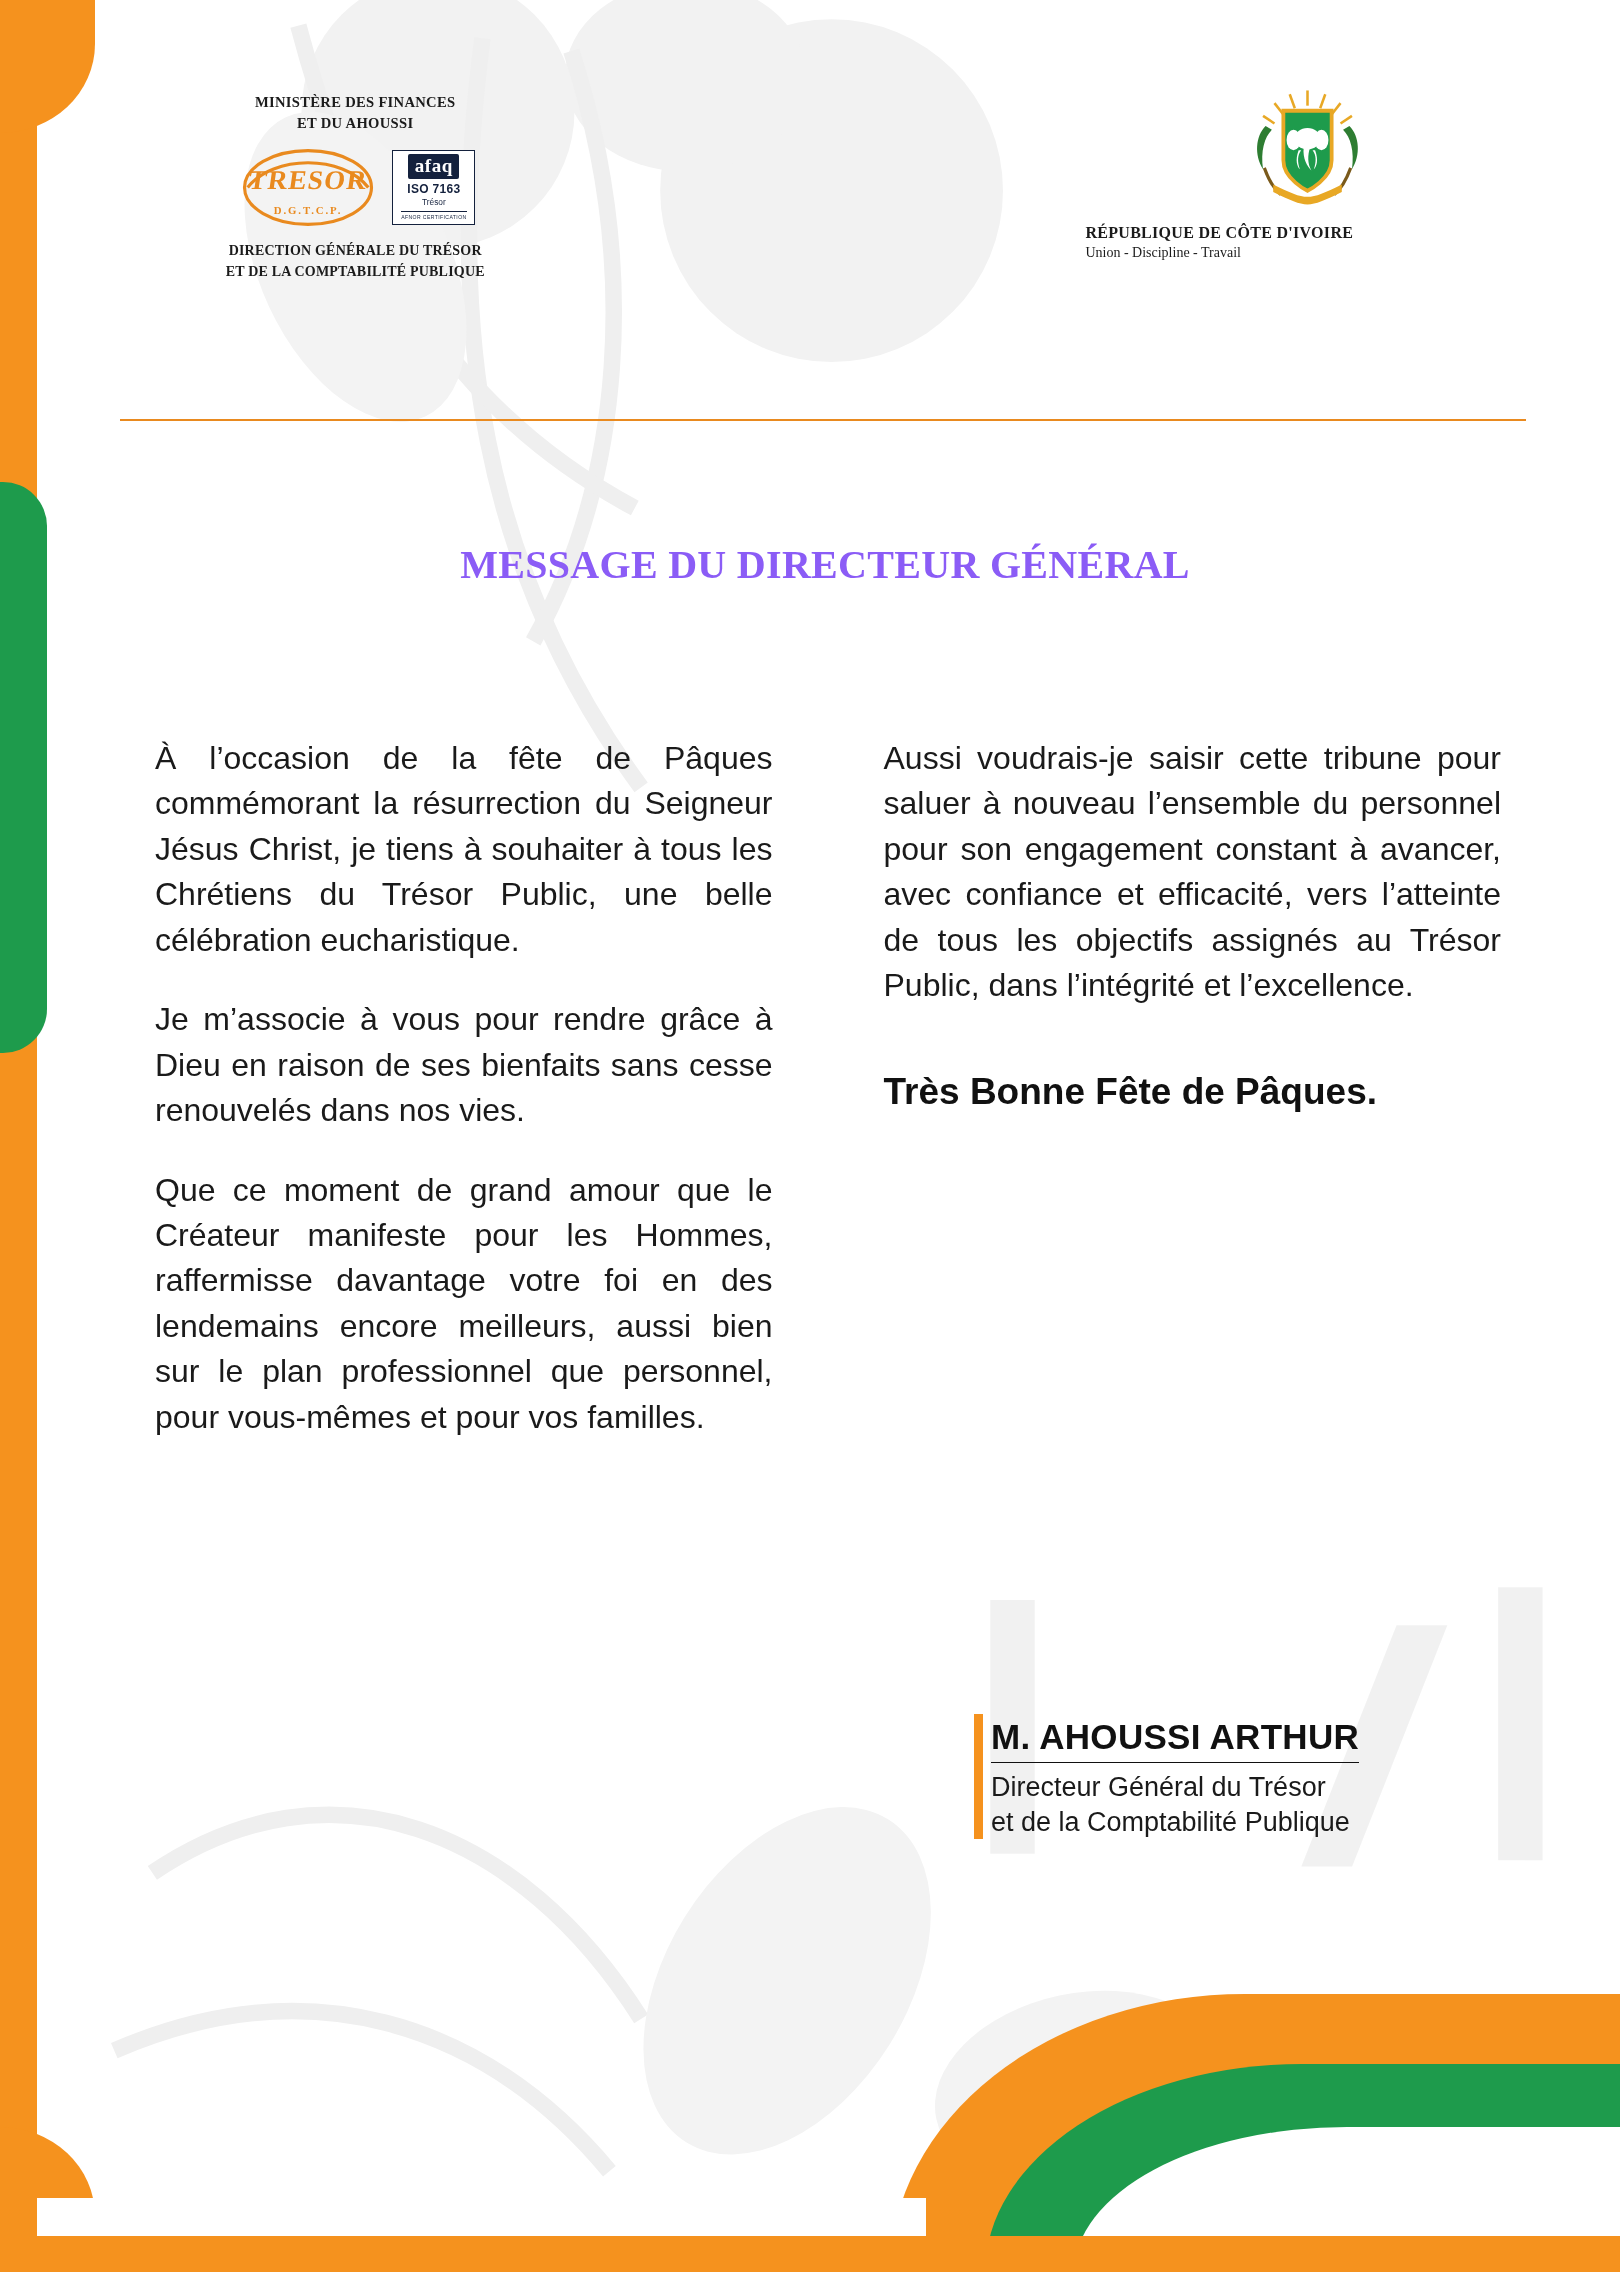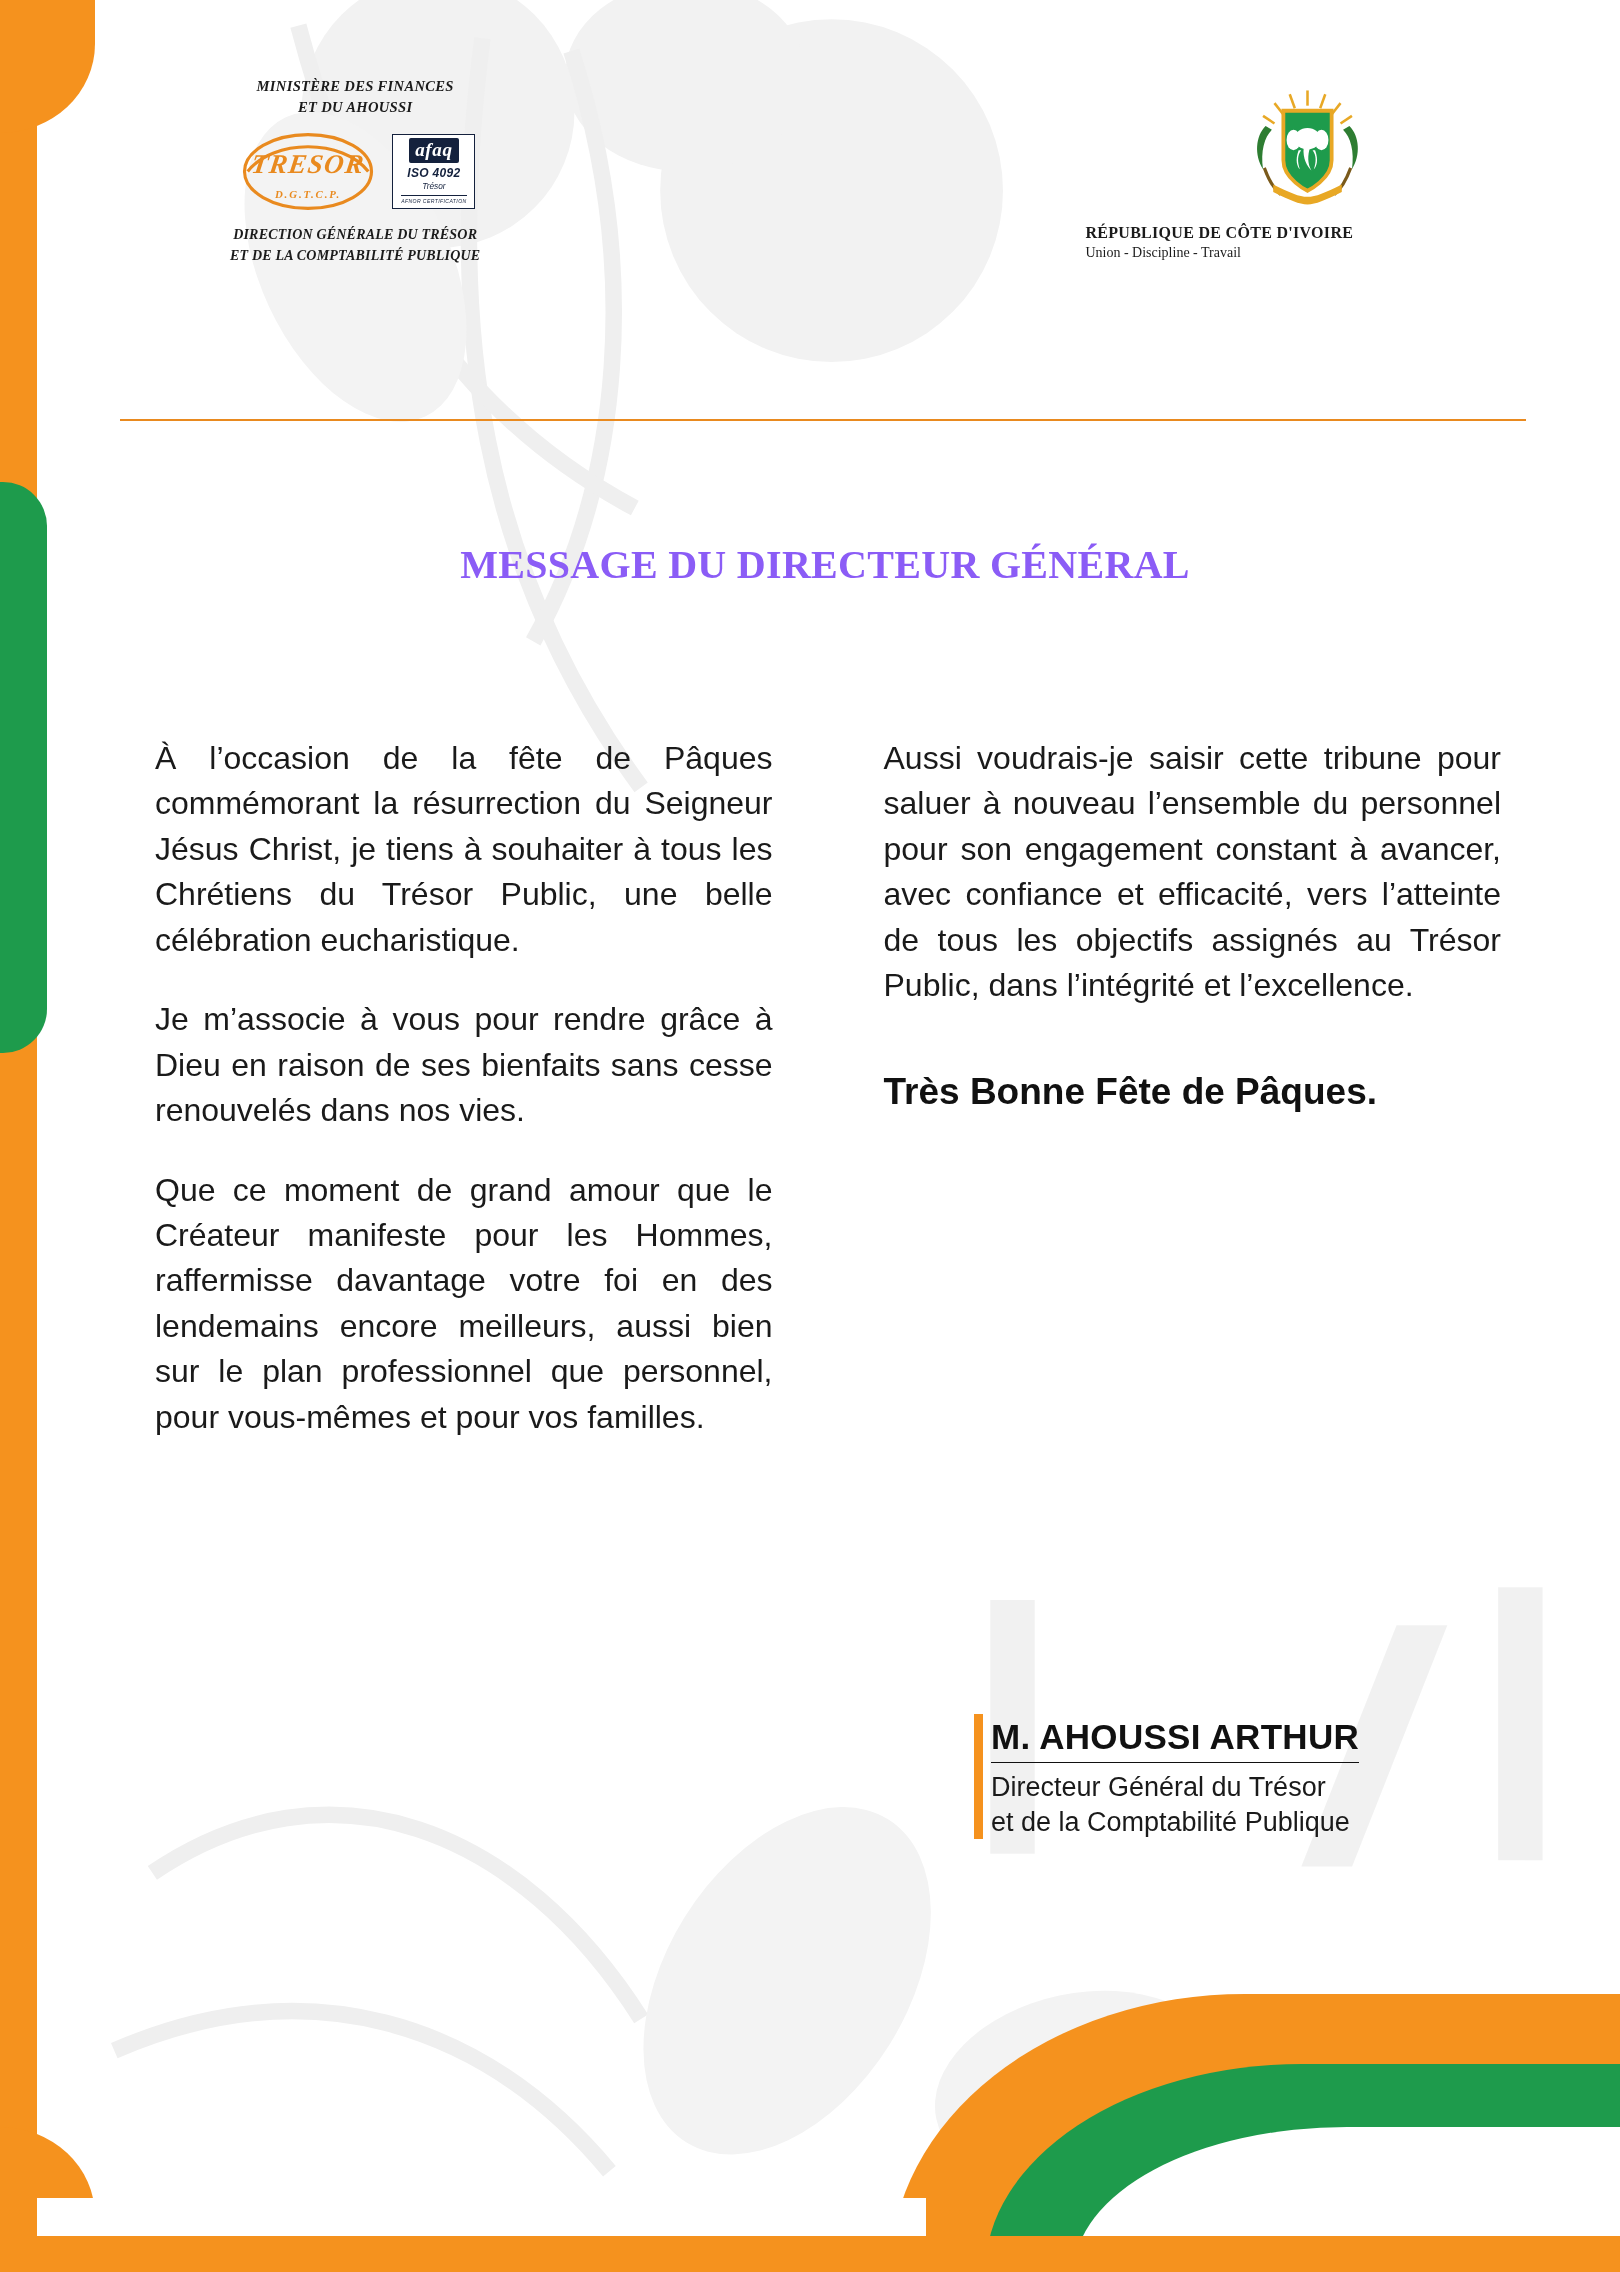--- a/index.html
+++ b/index.html
@@ -126,24 +126,23 @@
   .header {
     position: absolute;
     left: 12.7px;
     top: 38px;
     width: 1428px;
     height: 305px;
   }
   .logo-left {
     position: absolute;
     left: 70px;
-    top: 0;
+    top: 16px;
     width: 355px;
     text-align: center;
-    font-style: italic;
   }
   .ministry-line {
     font-family: "Liberation Serif", serif;
     font-size: 14.6px;
     letter-spacing: 0.3px;
     color: #1b1b1b;
     line-height: 1.45;
     font-weight: 700;
   }
   .tresor-row {
@@ -423,21 +422,21 @@
             <svg width="146" height="89" viewBox="0 0 230 140" aria-hidden="true">
               <ellipse cx="115" cy="70" rx="100" ry="58" fill="none" stroke="#E98A1F" stroke-width="5"></ellipse>
               <path d="M20 70 C 60 18, 170 18, 210 70" fill="none" stroke="#E98A1F" stroke-width="5"></path>
             </svg>
             <div class="tresor-text">TRESOR</div>
             <div class="tresor-dgtcp">D.G.T.C.P.</div>
           </div>
 
           <div class="afaq-badge">
             <div class="afaq-word">afaq</div>
-            <div class="afaq-iso">ISO 4092</div>
+            <div class="afaq-iso">ISO 7163</div>
             <div class="afaq-qual">Trésor</div>
             <div class="afaq-afnor">AFNOR CERTIFICATION</div>
           </div>
         </div>
 
         <div class="dgtcp-caption">
           <div>DIRECTION GÉNÉRALE DU TRÉSOR</div>
           <div>ET DE LA COMPTABILITÉ PUBLIQUE</div>
         </div>
       </div>

